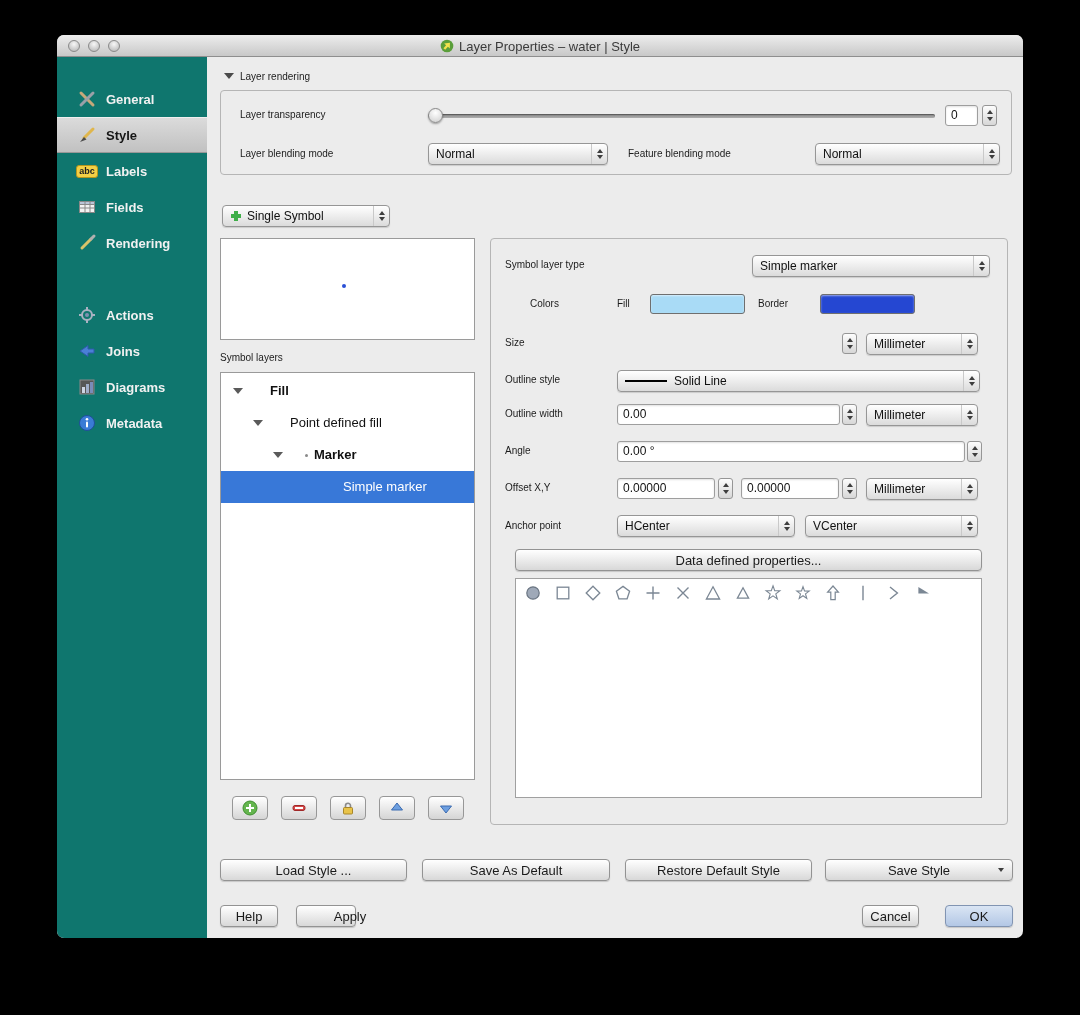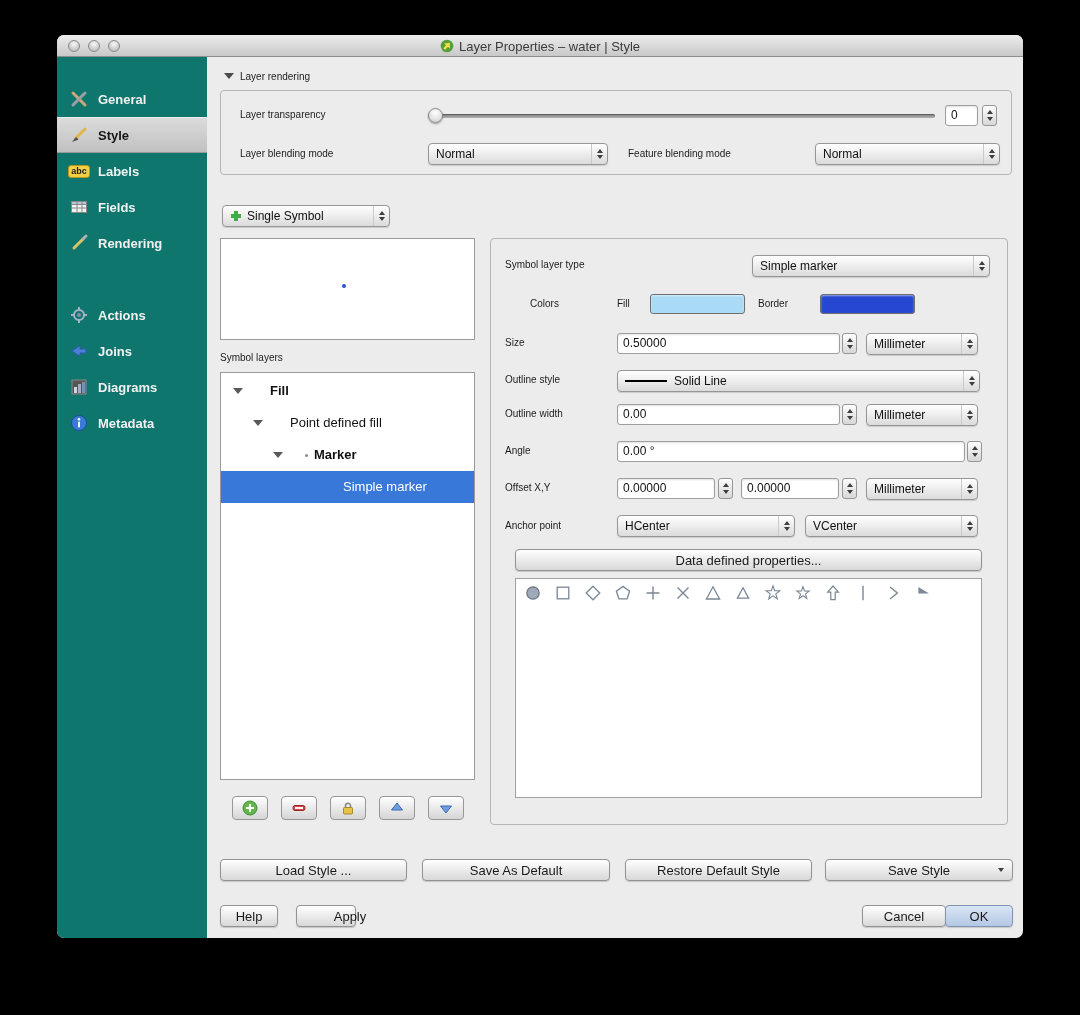--- a/index.html
+++ b/index.html
@@ -39,21 +39,21 @@
   .side-item {
     position: absolute; left: 0; width: 150px; height: 36px;
     display: flex; align-items: center; gap: 9px; padding-left: 12px;
     color: #f1f1f1; font-size: 13px; font-weight: bold; cursor: default;
   }
   .side-item.sel {
     background: linear-gradient(#dcdcdc, #c0c0c0);
     color: #161616;
     box-shadow: inset 0 1px 0 #efefef, inset 0 -1px 0 #989898;
   }
-  .side-icon { width: 20px; height: 20px; flex: 0 0 20px; display: flex; align-items: center; justify-content: center; }
+  .side-icon { width: 20px; height: 20px; flex: 0 0 20px; display: flex; align-items: center; justify-content: center; margin-left: 8px; }
   .abc-badge {
     background: #f3cf45; color: #222; font-size: 9px; font-weight: bold;
     border-radius: 3px; padding: 1px 2px; border: 1px solid #b5961e; line-height: 1;
   }
   .lbl { position: absolute; font-size: 10px; color: #1c1c1c; height: 22px; line-height: 22px; white-space: nowrap; }
   .frame { position: absolute; border: 1px solid #b5b5b5; border-radius: 4px; }
   .disc {
     position: absolute; width: 0; height: 0;
     border-left: 5px solid transparent; border-right: 5px solid transparent;
     border-top: 6px solid #4a4a4a;
@@ -360,21 +360,20 @@
       </span>
   </div>
 
   <span class="lbl" style="left:473px;top:258px;">Colors</span>
   <span class="lbl" style="left:560px;top:258px;">Fill</span>
   <div class="swatch" style="left: 593px; top: 259px; background: rgb(169, 219, 246);"></div>
   <span class="lbl" style="left:701px;top:258px;">Border</span>
   <div class="swatch" style="left: 763px; top: 259px; background: rgb(37, 71, 210);"></div>
 
   <span class="lbl" style="left:448px;top:297px;">Size</span>
-  <div class="tin" style="left:560px;top:298px;width:223px;">0.50000</div>
   <div class="stepper" style="left:785px;top:298px;">
       <i class="tu"></i>
       <i class="td"></i>
     </div>
   <div class="pop" style="left:809px;top:298px;width:112px;">
     <span class="pop-txt">Millimeter</span>
     <span class="pa">
         <i class="tu"></i>
         <i class="td"></i>
       </span>
@@ -538,20 +537,20 @@
     <span>Save Style</span>
     <i class="td save-style-arrow"></i>
   </div>
 
   <div class="btn" style="left:163px;top:870px;width:58px;">
     <span>Help</span>
   </div>
   <div class="btn" style="left:239px;top:870px;width:60px;padding-left:48px;">
     <span>Apply</span>
   </div>
-  <div class="btn" style="left:805px;top:870px;width:84px;">
+  <div class="btn" style="left:805px;top:870px;width:57px;">
     <span>Cancel</span>
   </div>
   <div class="btn default" style="left:888px;top:870px;width:68px;">
     <span>OK</span>
   </div>
 
 </div>
 
 </body></html>

